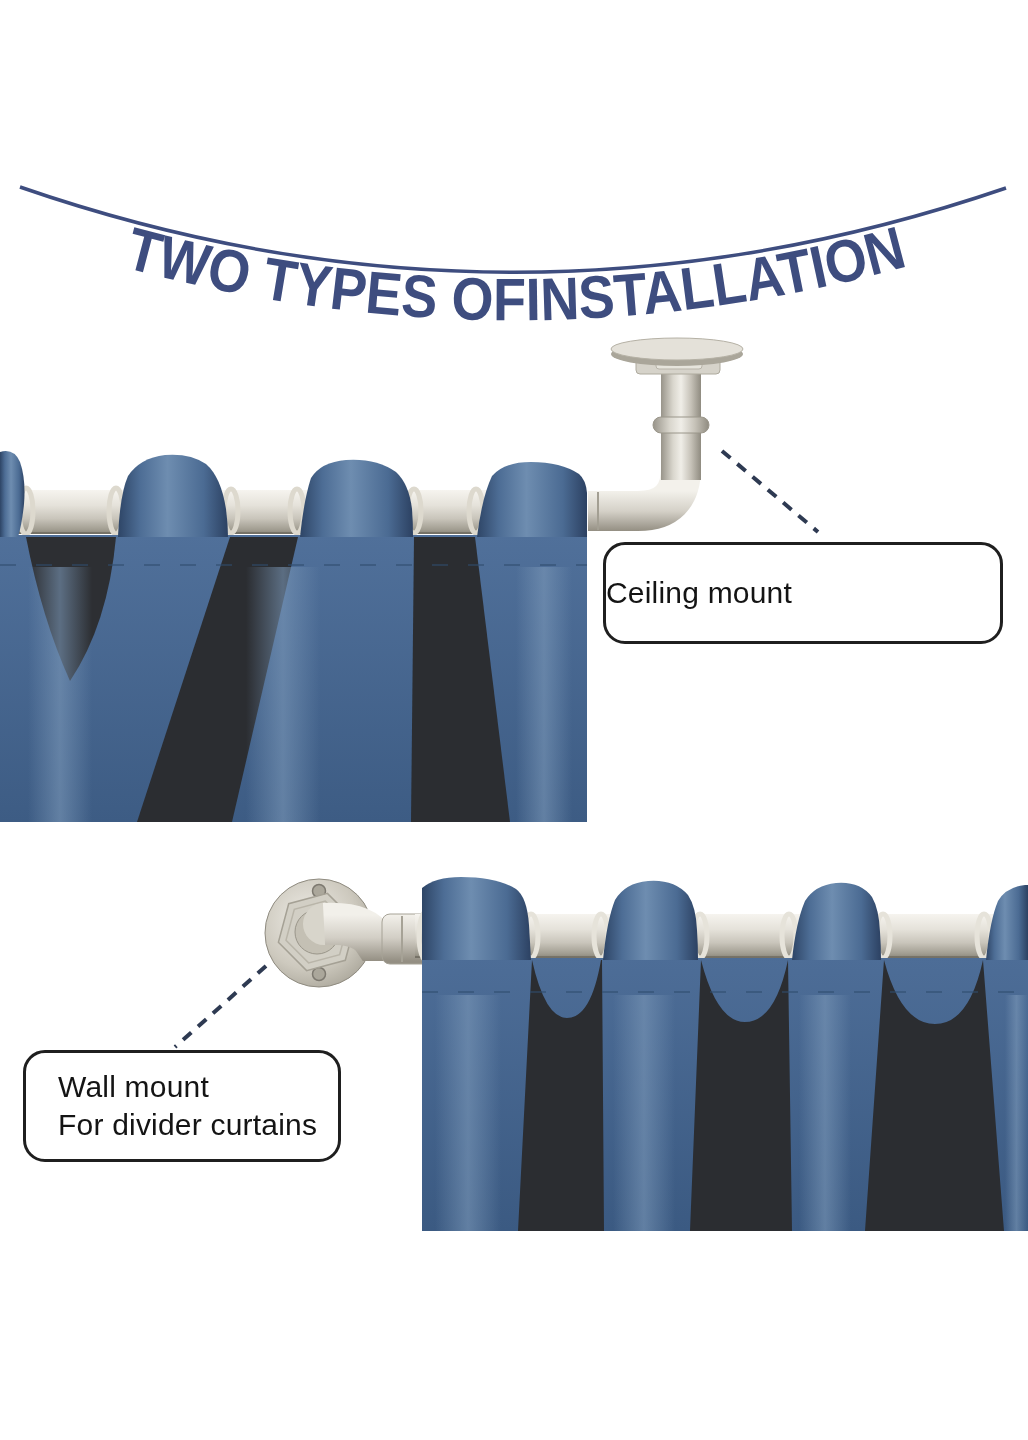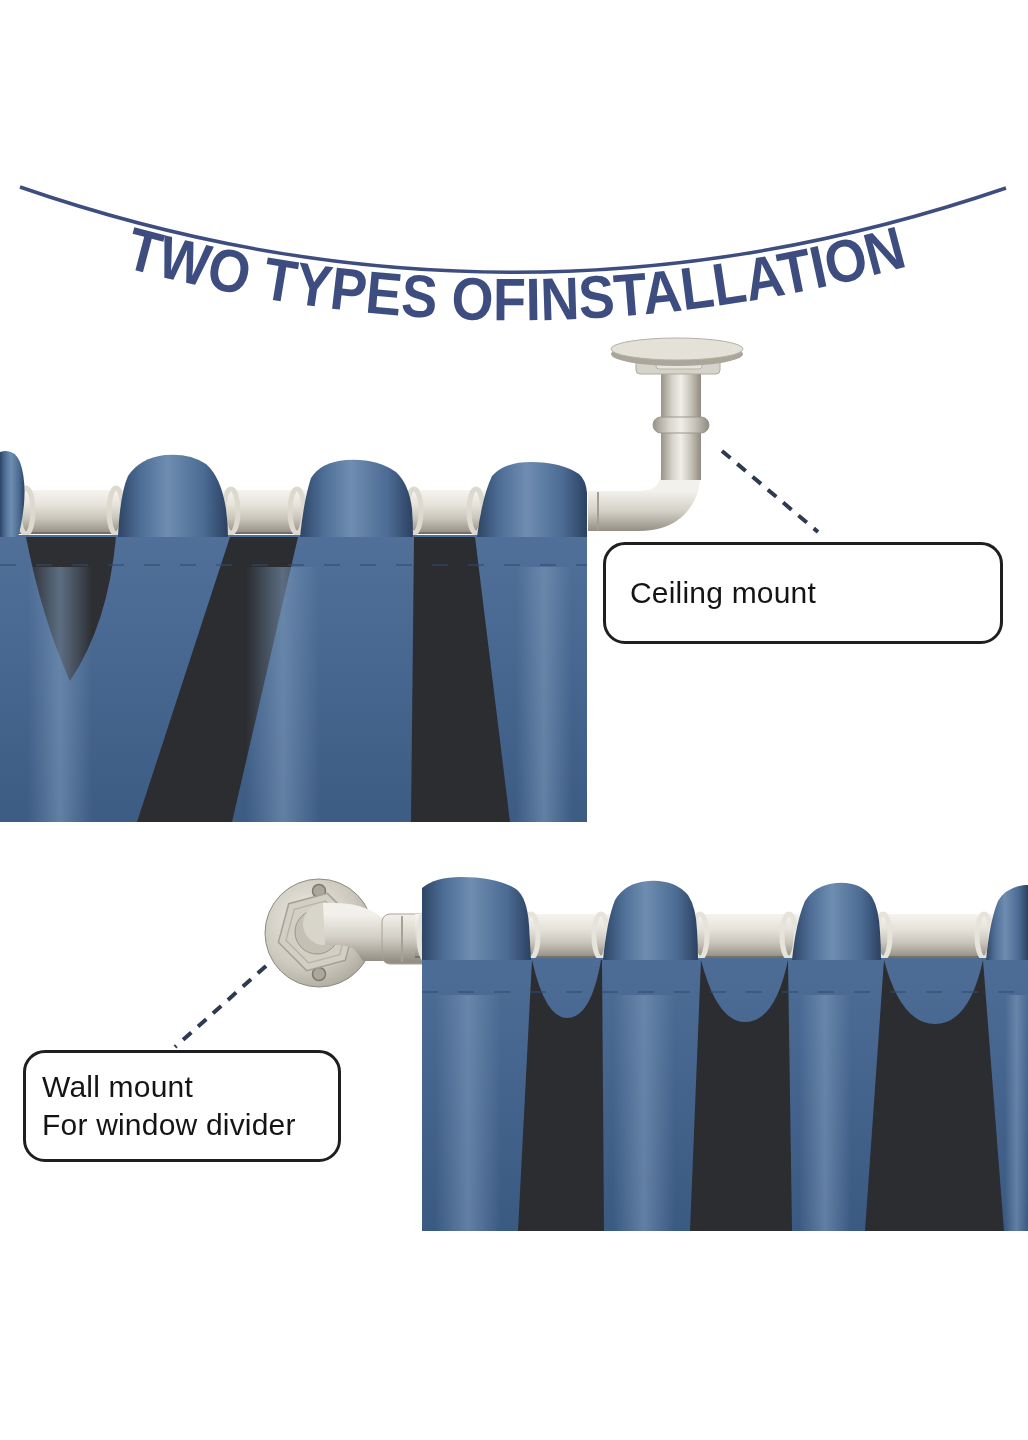--- a/index.html
+++ b/index.html
@@ -11,22 +11,22 @@
   .abs{position:absolute;}
   svg{display:block;}
   .callout{
     position:absolute;box-sizing:border-box;background:#ffffff;
     border:3px solid #1f1f1f;border-radius:22px;
     display:flex;flex-direction:column;justify-content:center;
     color:#141414;font-size:30px;line-height:38px;font-weight:400;
     letter-spacing:0.2px;
   }
   .callout .line{white-space:nowrap;}
-  #callout-ceiling{left:603px;top:542px;width:400px;height:102px;padding-left:24px;}
-  #callout-wall{left:23px;top:1050px;width:318px;height:112px;padding-left:16px;}
+  #callout-ceiling{left:603px;top:542px;width:400px;height:102px;}
+  #callout-wall{left:23px;top:1050px;width:318px;height:112px;padding-left:32px;}
   #banner-svg{left:0;top:155px;}
   #top-photo{left:0;top:449px;}
   #ceiling-hw{left:560px;top:330px;}
   #wall-hw{left:250px;top:862px;}
   #bottom-photo{left:415px;top:870px;}
   #connector-layer{left:0;top:0;pointer-events:none;}
   .banner-text{
     font-family:"Liberation Sans","DejaVu Sans",sans-serif;
     font-weight:bold;font-size:60px;
   }
@@ -237,16 +237,16 @@
     <line x1="722" y1="451" x2="818" y2="532" stroke="#2e3a52" stroke-width="4" stroke-dasharray="11 9"></line>
     <line x1="266" y1="966" x2="175" y2="1047" stroke="#2e3a52" stroke-width="4" stroke-dasharray="11 9"></line>
   </svg>
 
   <div id="callout-ceiling" class="callout">
     <span class="line">Ceiling mount</span>
   </div>
 
   <div id="callout-wall" class="callout">
     <span class="line">Wall mount</span>
-    <span class="line">For window divider</span>
+    <span class="line">For divider curtains</span>
   </div>
 
 </div>
 
 </body></html>

